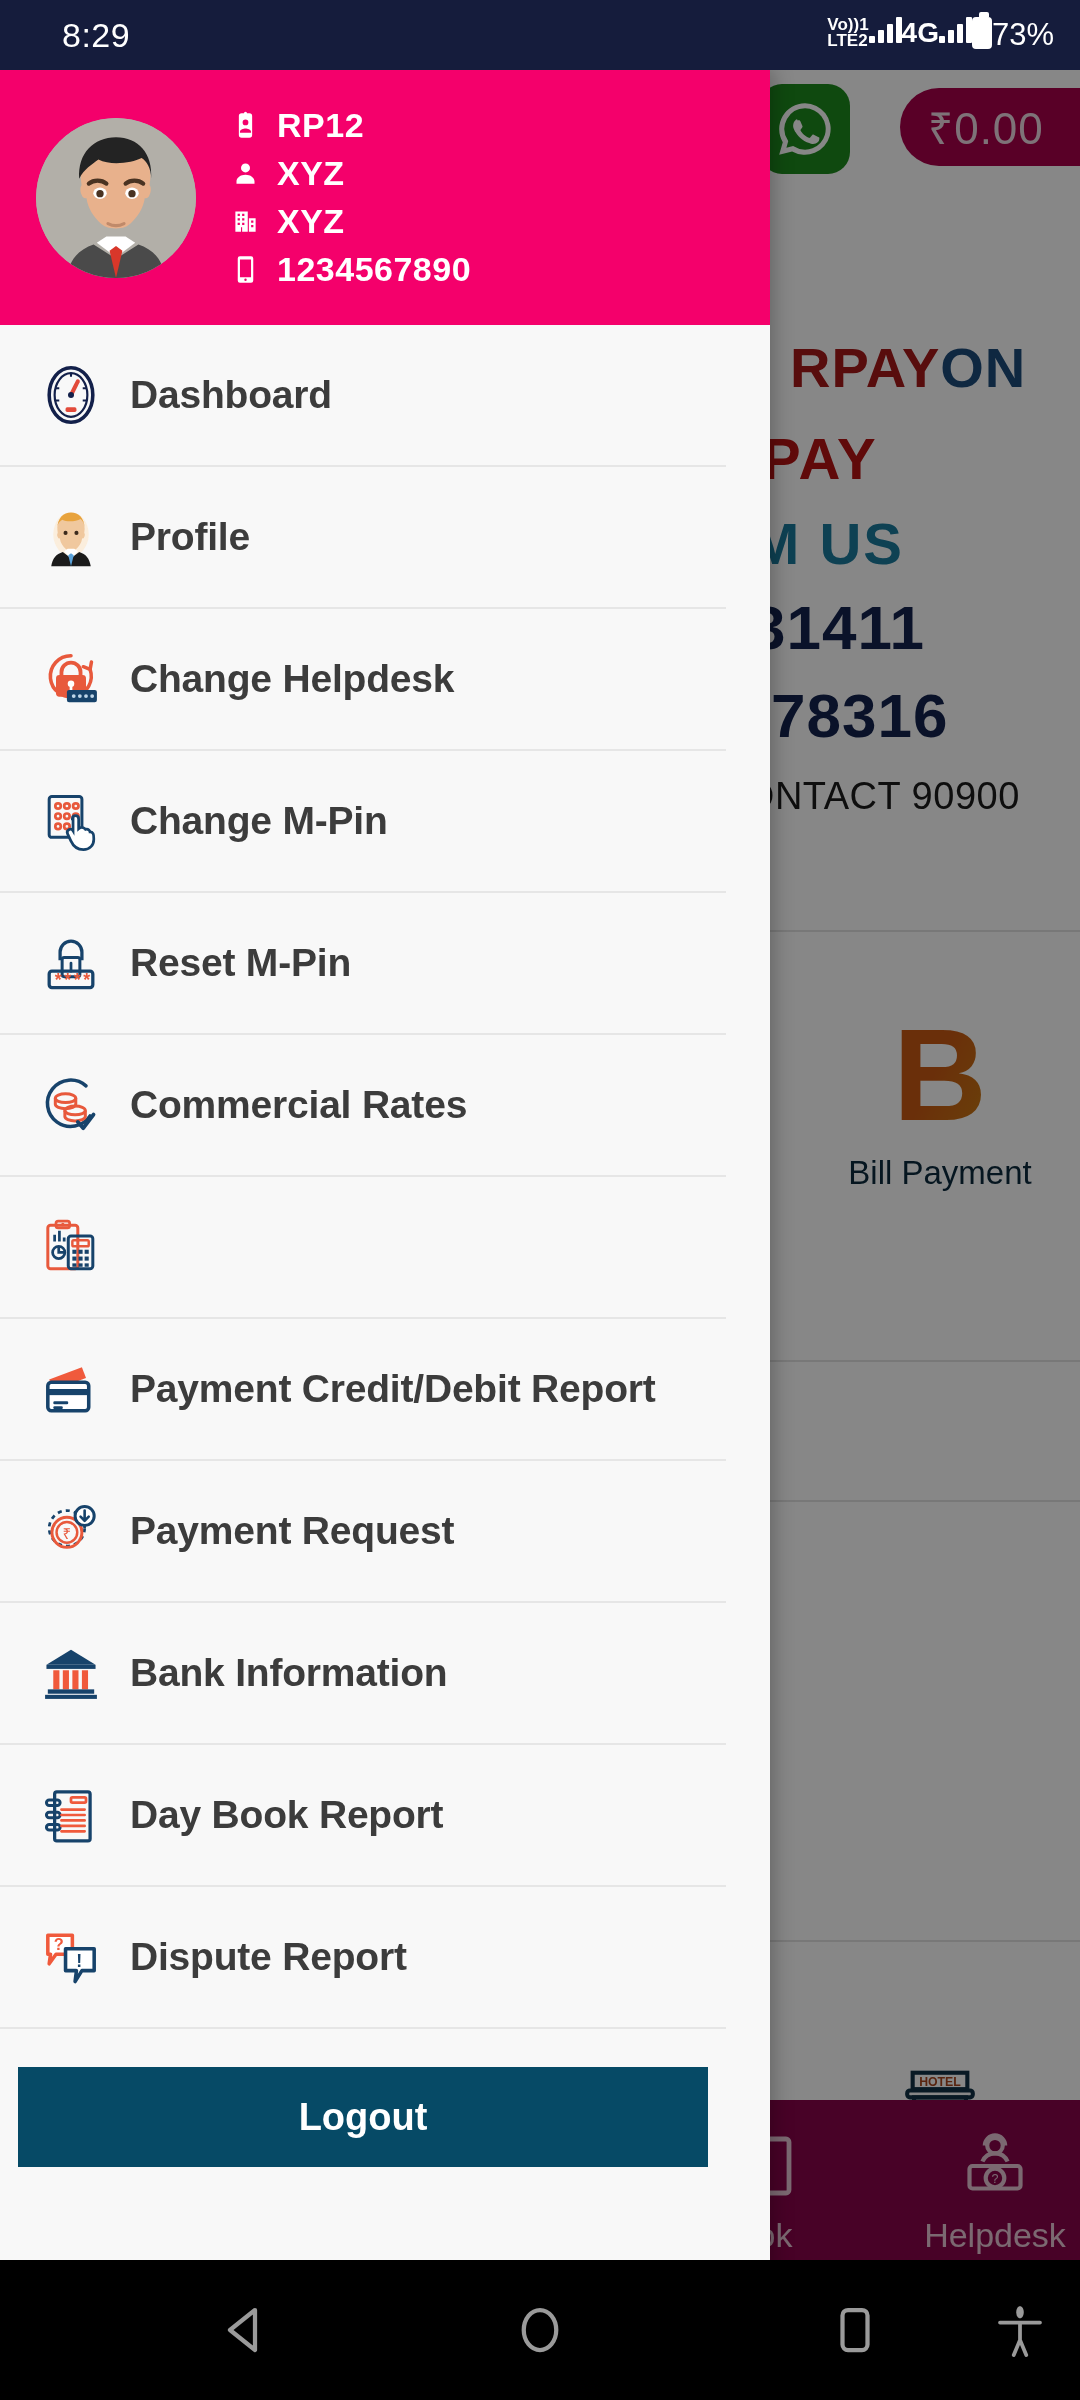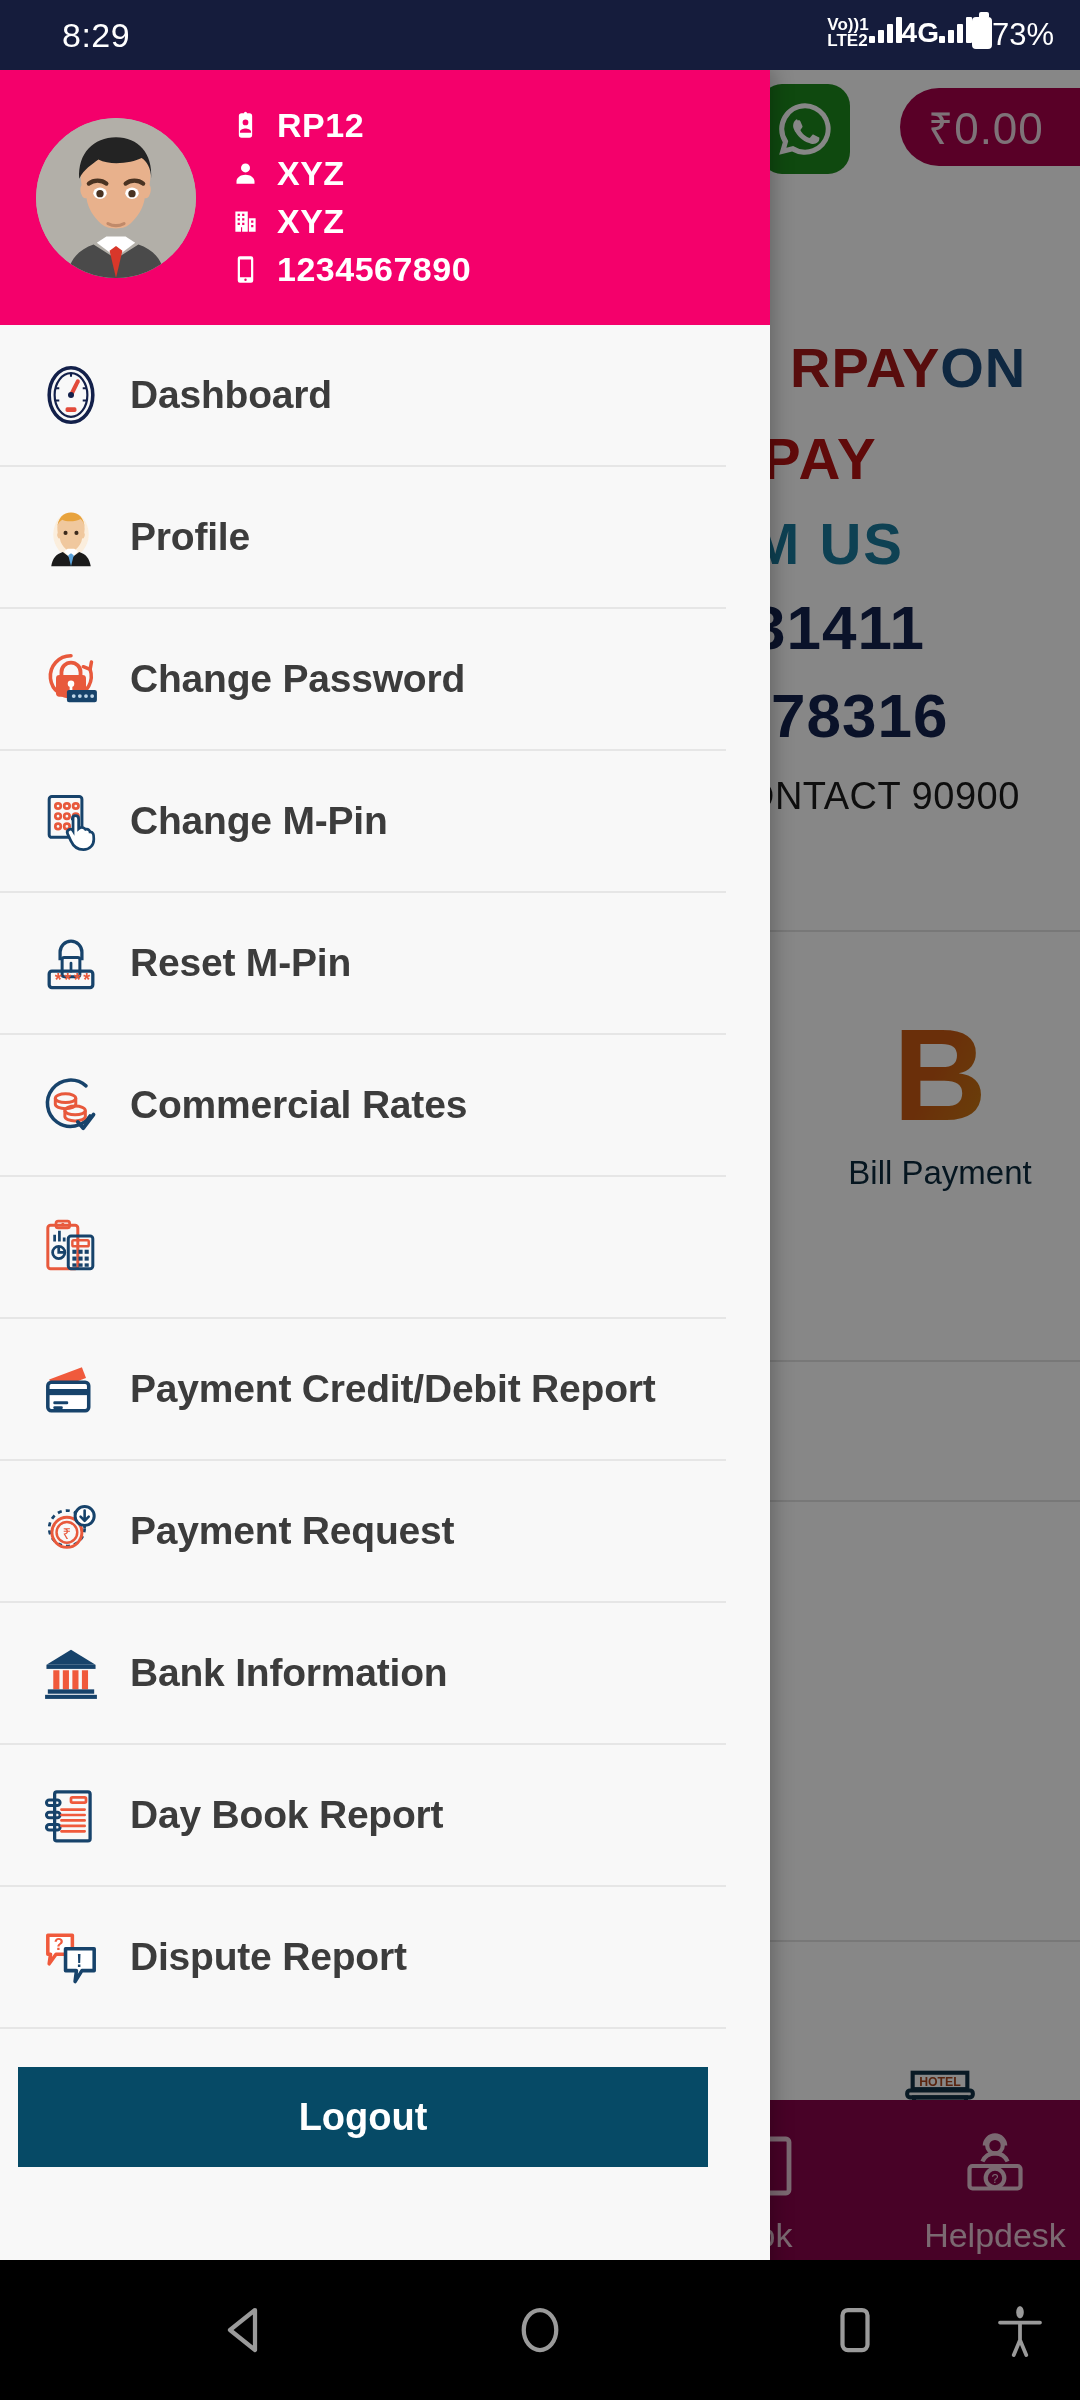--- a/index.html
+++ b/index.html
@@ -294,21 +294,21 @@
             <rect x="21" y="26.5" width="2" height="5" fill="#fff"></rect>
             <rect x="19" y="30" width="22" height="9" rx="1.6" fill="#17436B"></rect>
             <g fill="#BFD6E8">
               <circle cx="24" cy="34.5" r="1.4"></circle>
                 <circle cx="28.5" cy="34.5" r="1.4"></circle>
               <circle cx="33" cy="34.5" r="1.4"></circle>
                 <circle cx="37.5" cy="34.5" r="1.4"></circle>
             </g>
           </svg>
         </span>
-        <span class="mlbl">Change Password</span>
+        <span class="mlbl">Change Helpdesk</span>
       </div>
 
       <div class="mi">
         <span class="mico">
           <svg viewBox="0 0 44 44" aria-hidden="true">
             <rect x="6" y="4" width="24" height="30" rx="2" fill="none" stroke="#17436B" stroke-width="2.2"></rect>
             <g fill="none" stroke="#E8593C" stroke-width="2">
               <circle cx="12.5" cy="11" r="2"></circle>
                 <circle cx="19" cy="11" r="2"></circle>
                 <circle cx="25.5" cy="11" r="2"></circle>

